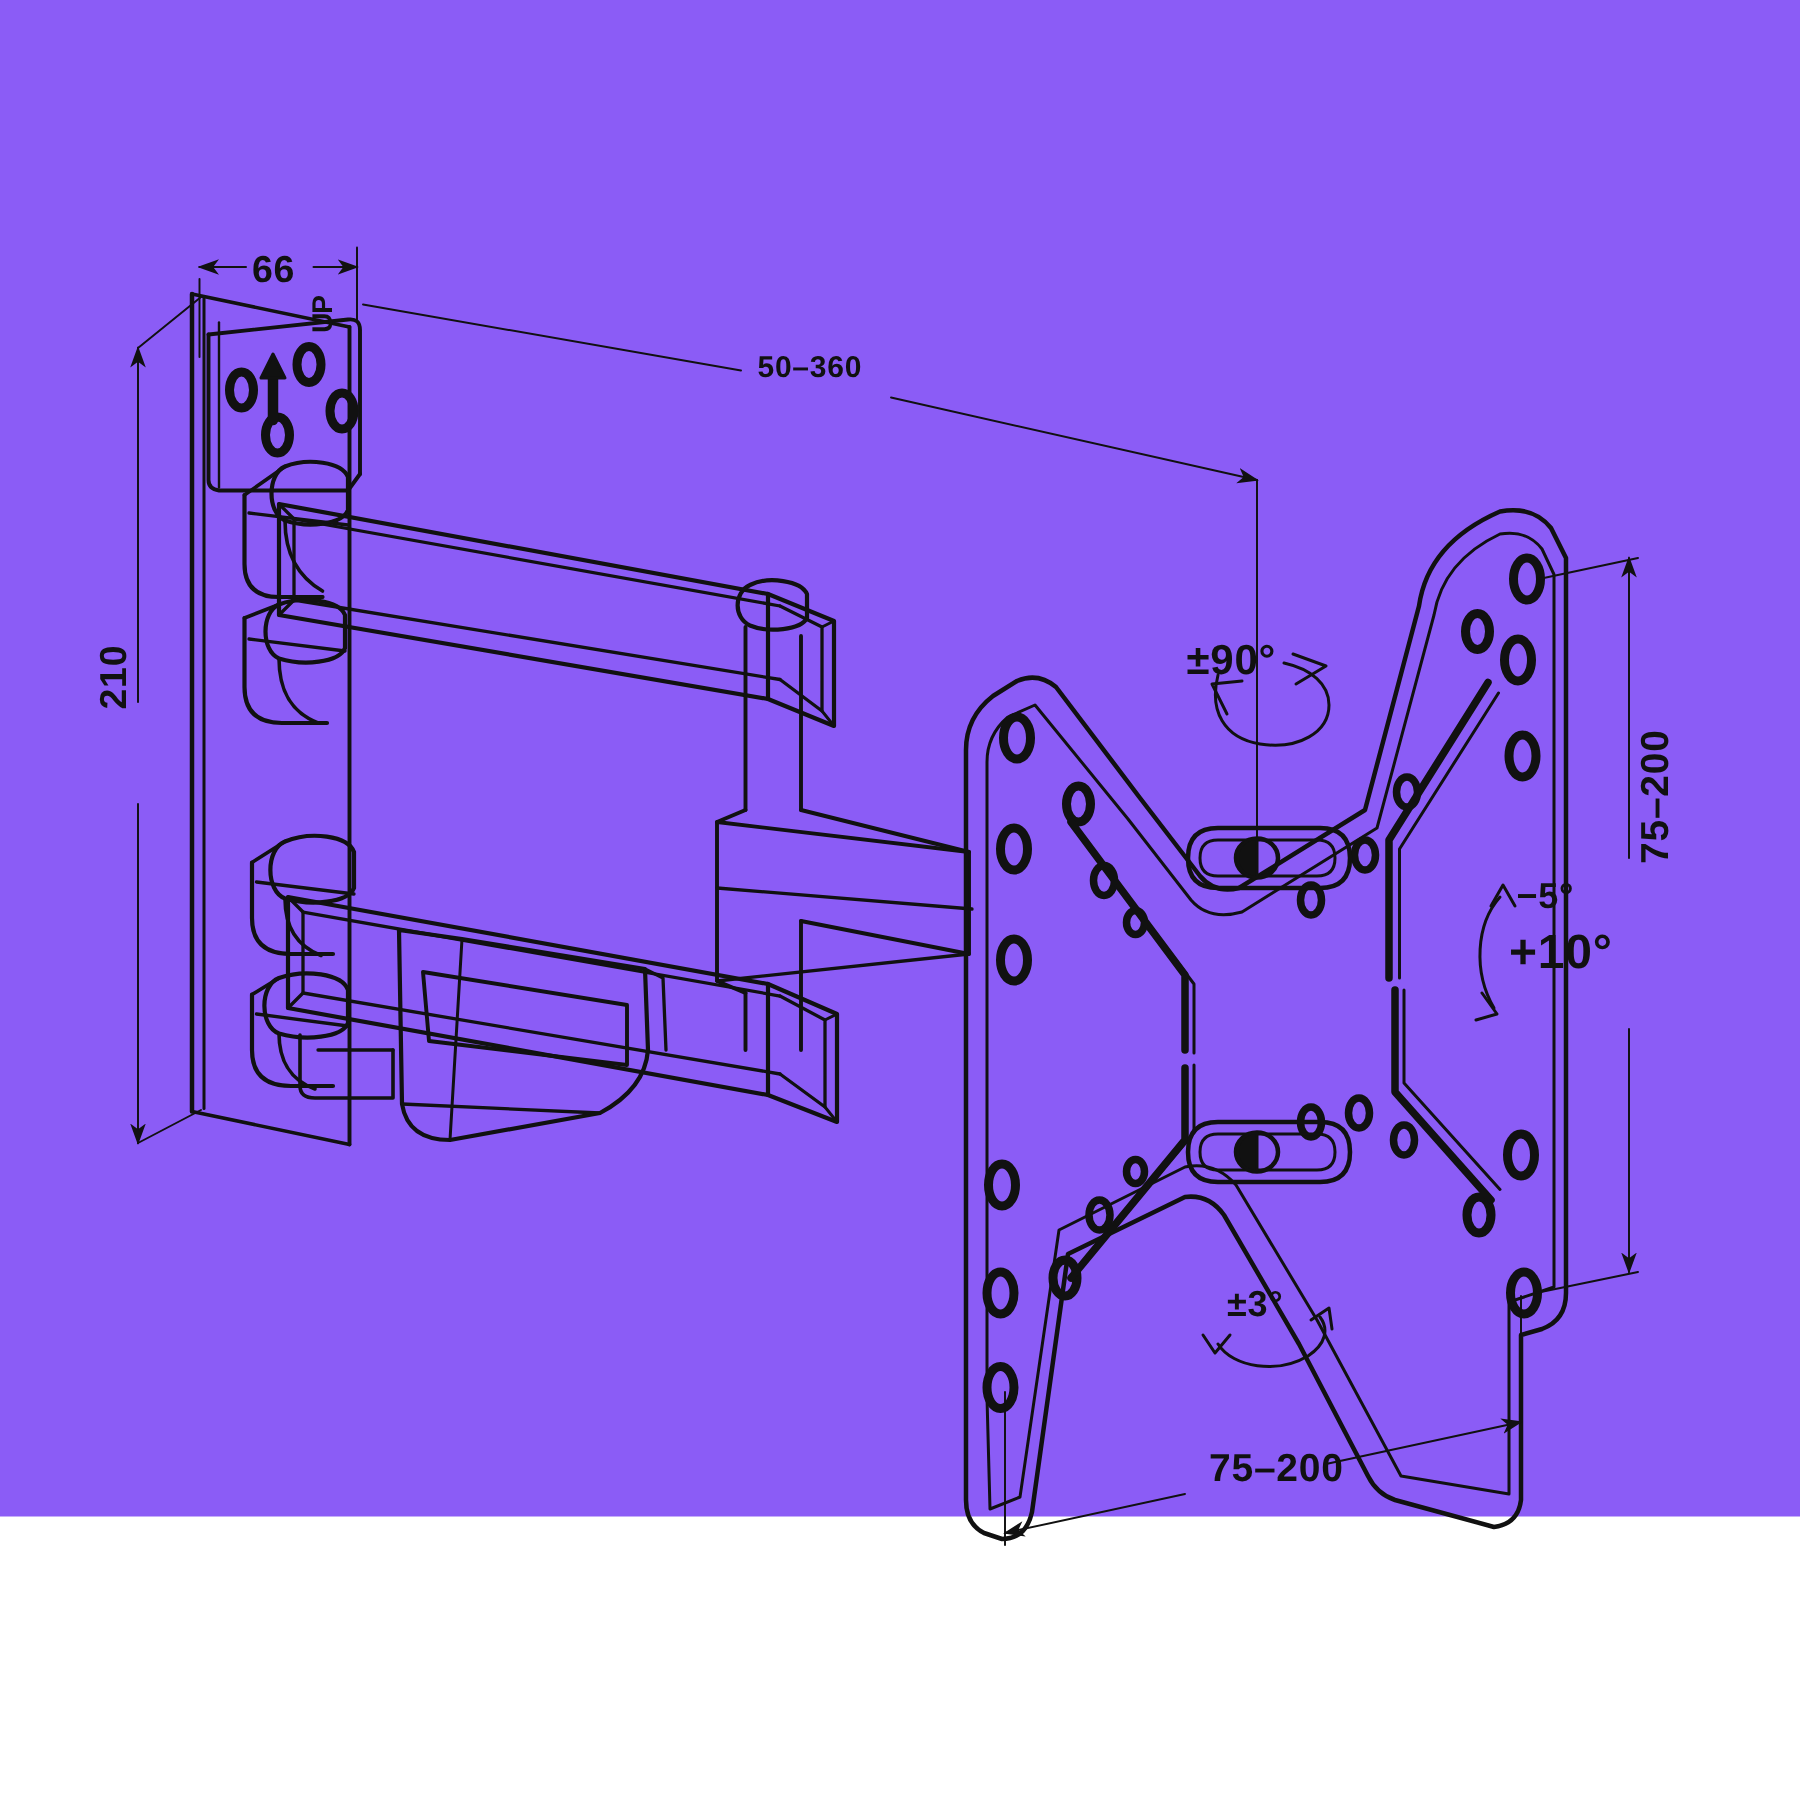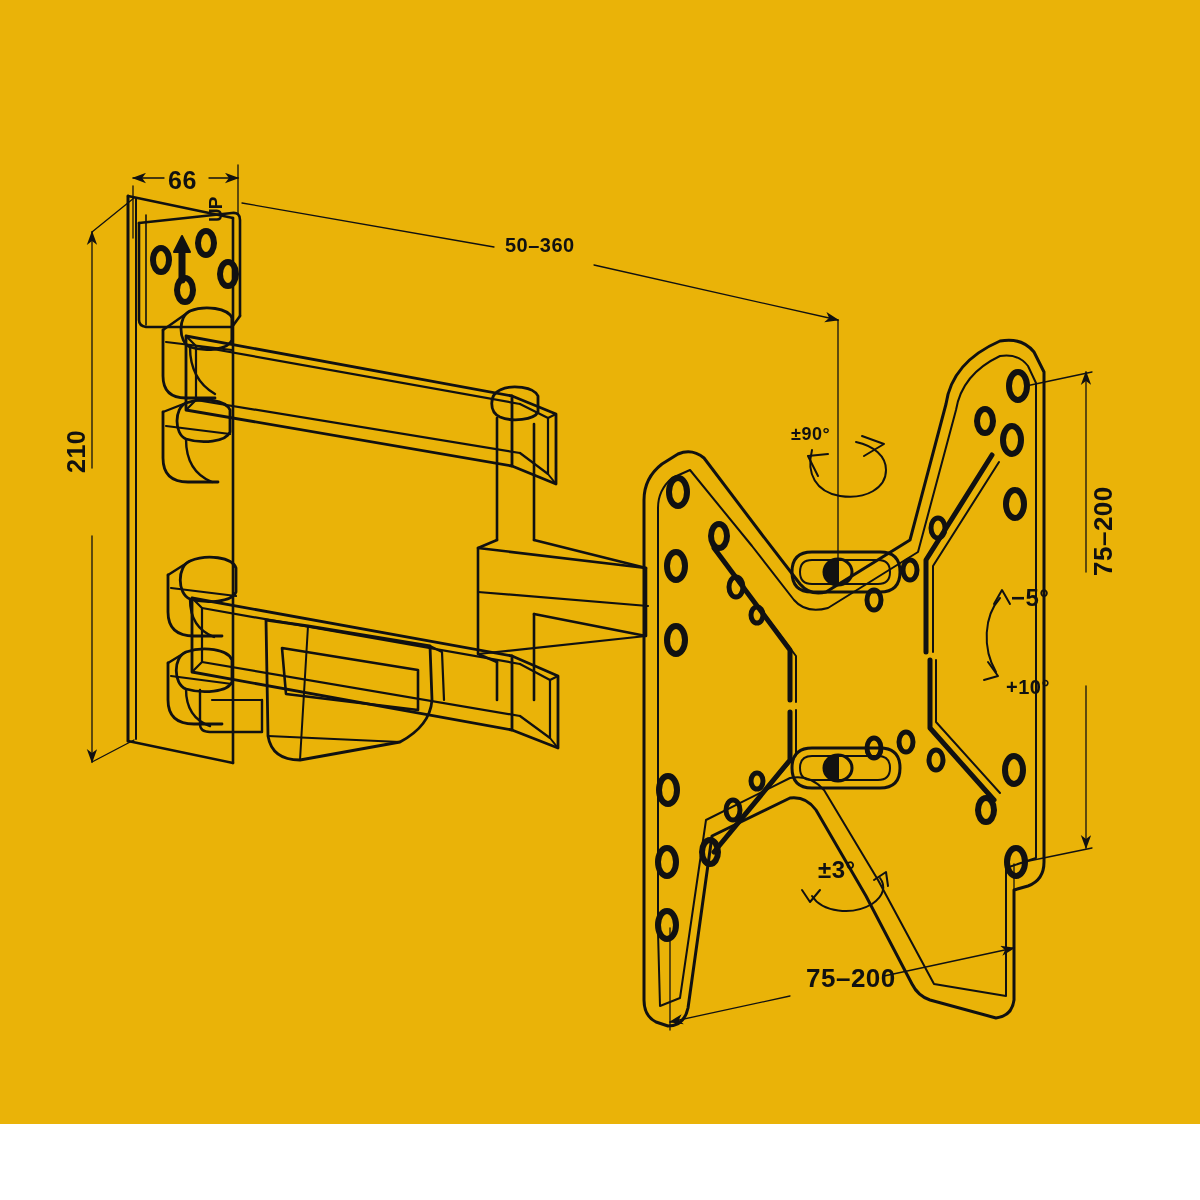--- a/index.html
+++ b/index.html
@@ -1,18 +1,18 @@
 <!DOCTYPE html>
 <html><head>
 <meta charset="utf-8">
 <style>
   html,body{margin:0;padding:0;background:#ffffff;}
   body{width:1200px;height:1200px;overflow:hidden;
        font-family:"Liberation Sans", sans-serif;}
-  #stage{position:relative;width:1200px;height:1124px;background:#eab308;}
+  #stage{position:relative;width:1200px;height:1011px;background:#8b5cf6;}
   svg#drawing{position:absolute;left:0;top:0;width:1200px;height:1200px;display:block;}
   .lbl{position:absolute;font-weight:700;color:#111;white-space:nowrap;
        font-family:"Liberation Sans", sans-serif;letter-spacing:0.5px;}
 </style>
 </head>
 <body>
 
 <div id="stage">
 
 <svg id="drawing" viewBox="0 0 1200 1200">
@@ -293,24 +293,24 @@
 <div class="lbl" style="left:168px;top:166px;font-size:25px;">66</div>
 
 <div class="lbl" style="left:62px;top:473px;font-size:25px;transform:rotate(-90deg);transform-origin:left top;">210</div>
 
 <div class="lbl" style="left:505px;top:234px;font-size:20px;">50–360</div>
 
 <div class="lbl" style="left:1088px;top:576px;font-size:26px;transform:rotate(-90deg);transform-origin:left top;">75–200</div>
 
 <div class="lbl" style="left:806px;top:963px;font-size:26px;">75–200</div>
 
-<div class="lbl" style="left:791px;top:424px;font-size:18px;">±90°</div>
+<div class="lbl" style="left:791px;top:424px;font-size:28px;">±90°</div>
 
 <div class="lbl" style="left:1011px;top:584px;font-size:24px;">−5°</div>
 
-<div class="lbl" style="left:1006px;top:676px;font-size:20px;">+10°</div>
+<div class="lbl" style="left:1006px;top:616px;font-size:32px;">+10°</div>
 
 <div class="lbl" style="left:818px;top:856px;font-size:24px;">±3°</div>
 
 <div class="lbl" style="left:205px;top:222px;font-size:19px;font-weight:700;
             transform:rotate(-90deg);transform-origin:left top;letter-spacing:-1px;">UP</div>
 
 </div>
 
 </body></html>

